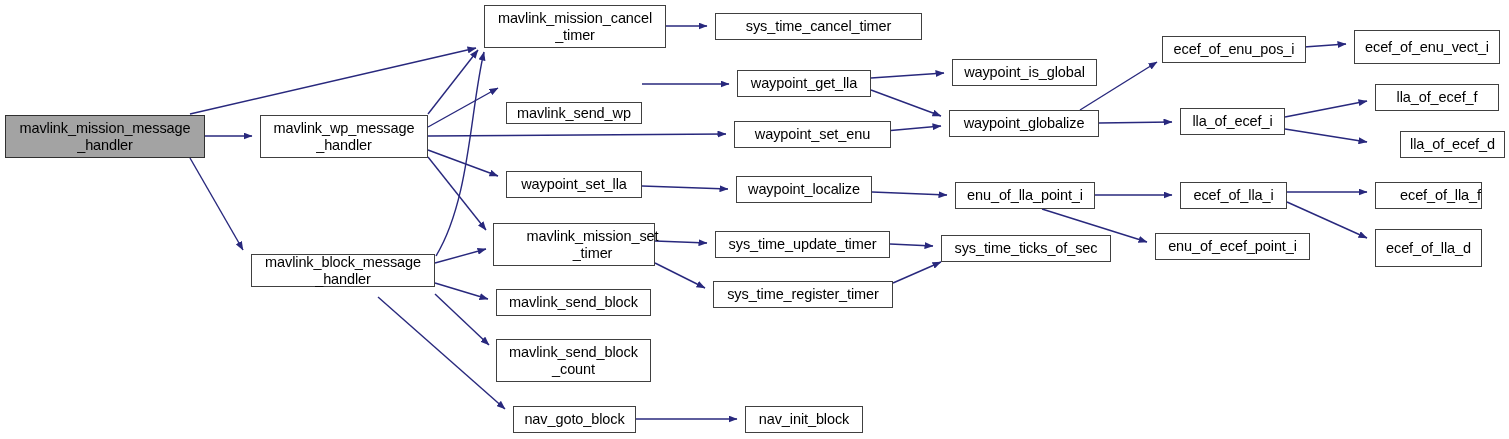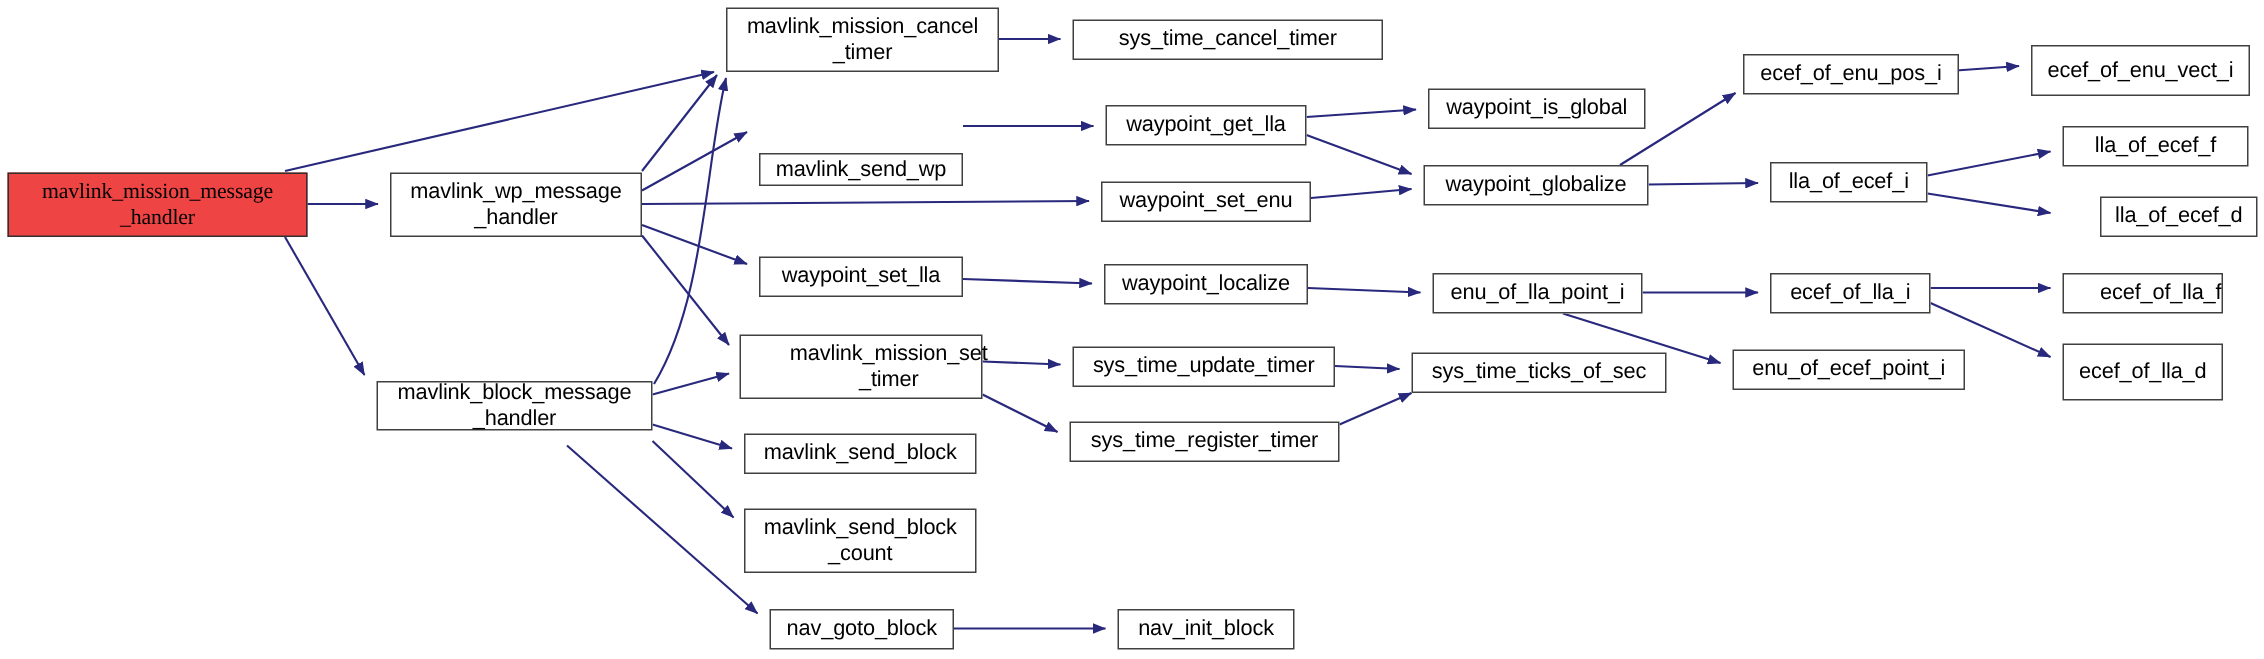--- a/index.html
+++ b/index.html
@@ -32,23 +32,22 @@
     font-size: 14.5px;
     line-height: 17px;
     display: flex;
     align-items: center;
     justify-content: center;
     text-align: center;
     white-space: pre-line;
     letter-spacing: -0.1px;
   }
   .node.root {
-    background: #ef4444;
+    background: #a3a3a3;
     border: 1px solid #303030;
-    font-family: Liberation Serif, serif;
   }
   .node-label {
     display: block;
     white-space: pre-line;
     padding: 0 3px;
   }
 </style>
 </head>
 <body>
 
@@ -102,21 +101,21 @@
       <div class="node" style="left: 260px; top: 115px; width: 168px; height: 43px;"><span class="node-label">mavlink_wp_message
 _handler</span></div>
       <div class="node" style="left: 251px; top: 254px; width: 184px; height: 33px;"><span class="node-label">mavlink_block_message
 _handler</span></div>
       <div class="node" style="left: 484px; top: 5px; width: 182px; height: 43px;"><span class="node-label">mavlink_mission_cancel
 _timer</span></div>
       <div class="node" style="left: 715px; top: 13px; width: 207px; height: 27px;"><span class="node-label">sys_time_cancel_timer</span></div>
       <div class="node" style="left: 506px; top: 70px; width: 136px; height: 22px; margin-top: 32px;"><span class="node-label">mavlink_send_wp</span></div>
       <div class="node" style="left: 737px; top: 70px; width: 134px; height: 27px;"><span class="node-label">waypoint_get_lla</span></div>
       <div class="node" style="left: 952px; top: 59px; width: 145px; height: 27px;"><span class="node-label">waypoint_is_global</span></div>
-      <div class="node" style="left: 734px; top: 121px; width: 140px; height: 27px;"><span class="node-label">waypoint_set_enu</span></div>
+      <div class="node" style="left: 734px; top: 121px; width: 157px; height: 27px;"><span class="node-label">waypoint_set_enu</span></div>
       <div class="node" style="left: 949px; top: 110px; width: 150px; height: 27px;"><span class="node-label">waypoint_globalize</span></div>
       <div class="node" style="left: 1162px; top: 36px; width: 144px; height: 27px;"><span class="node-label">ecef_of_enu_pos_i</span></div>
       <div class="node" style="left: 1354px; top: 30px; width: 146px; height: 34px;"><span class="node-label">ecef_of_enu_vect_i</span></div>
       <div class="node" style="left: 1180px; top: 108px; width: 105px; height: 27px;"><span class="node-label">lla_of_ecef_i</span></div>
       <div class="node" style="left: 1375px; top: 84px; width: 124px; height: 27px;"><span class="node-label">lla_of_ecef_f</span></div>
       <div class="node" style="left: 1375px; top: 131px; width: 105px; height: 27px; margin-left: 25px;"><span class="node-label">lla_of_ecef_d</span></div>
       <div class="node" style="left: 506px; top: 171px; width: 136px; height: 27px;"><span class="node-label">waypoint_set_lla</span></div>
       <div class="node" style="left: 736px; top: 176px; width: 136px; height: 27px;"><span class="node-label">waypoint_localize</span></div>
       <div class="node" style="left: 955px; top: 182px; width: 140px; height: 27px;"><span class="node-label">enu_of_lla_point_i</span></div>
       <div class="node" style="left: 1180px; top: 182px; width: 107px; height: 27px;"><span class="node-label">ecef_of_lla_i</span></div>

